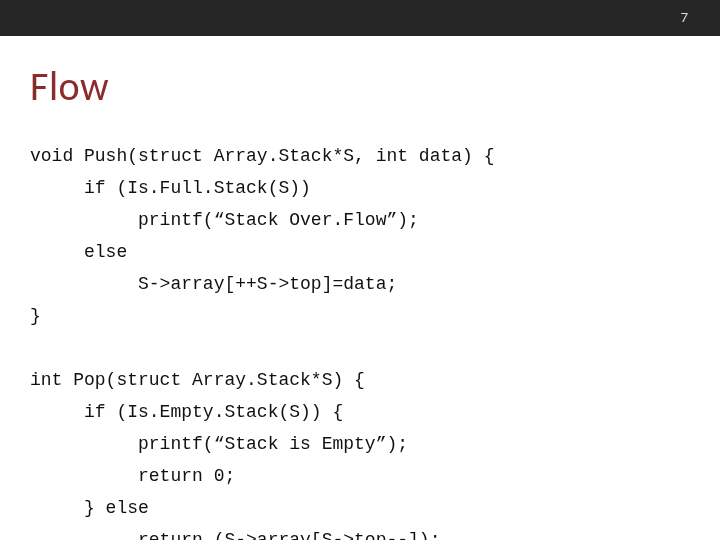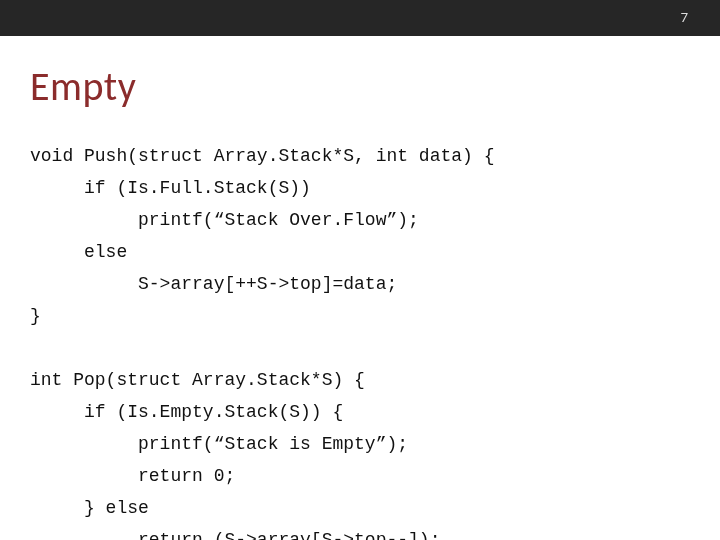--- a/index.html
+++ b/index.html
@@ -9,21 +9,21 @@
   .pagenum { position: absolute; right: 32px; top: 8px; color: #dddddd; font-size: 15px; font-family: Calibri, sans-serif; }
   .title { position: absolute; left: 30px; top: 62px; font-size: 40px; font-weight: 400; color: #8b2c2c; letter-spacing: 0.5px; }
   .code { position: absolute; left: 30px; top: 140px; font-family: "Courier New", Courier, monospace; font-size: 18px; line-height: 32px; color: #111111; white-space: pre; }
 </style>
 </head>
 <body>
 <div class="slide">
   <div class="topbar">
     <div class="pagenum">7</div>
   </div>
-  <div class="title">Empty</div>
+  <div class="title">Flow</div>
   <div class="code">void Push(struct Array.Stack*S, int data) {
      if (Is.Full.Stack(S))
           printf(“Stack Over.Flow”);
      else
           S-&gt;array[++S-&gt;top]=data;
 }
 
 int Pop(struct Array.Stack*S) {
      if (Is.Empty.Stack(S)) {
           printf(“Stack is Empty”);

